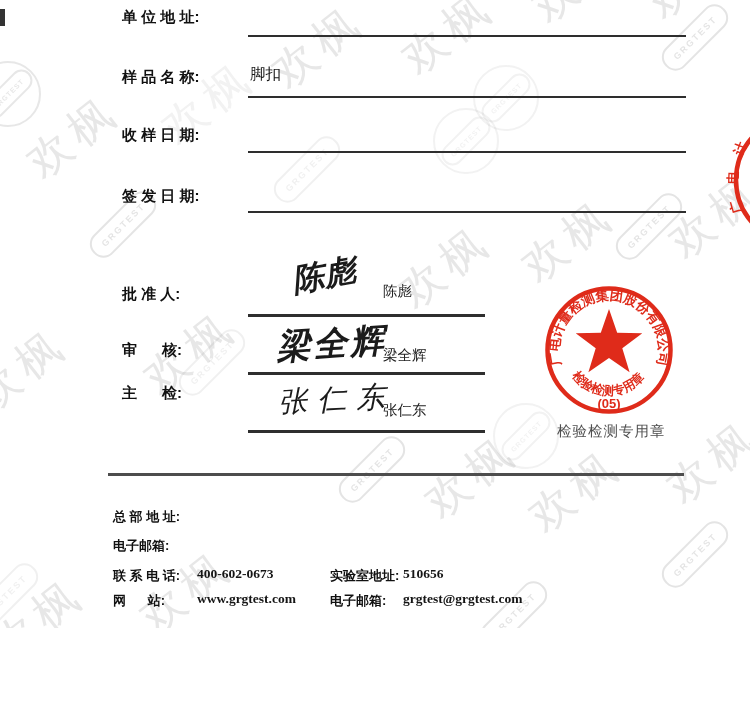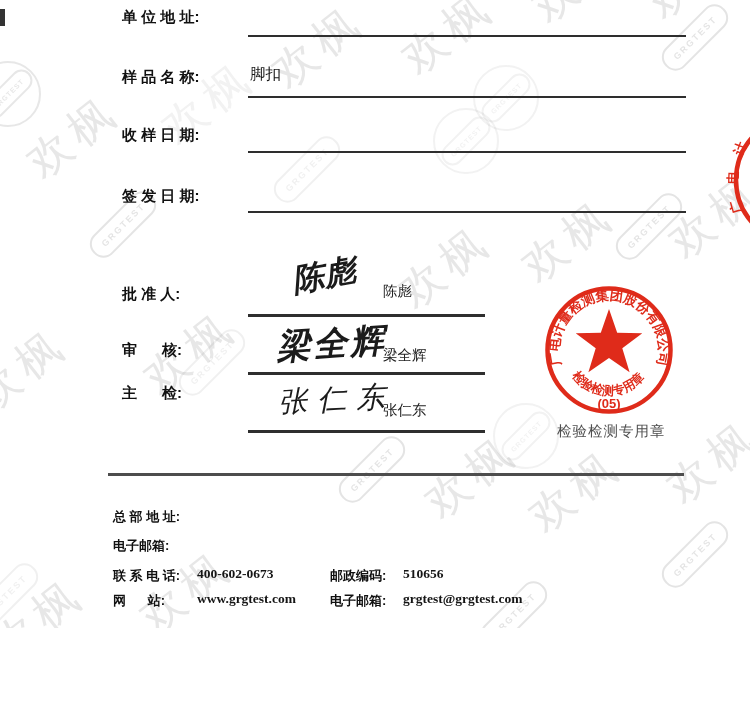--- a/index.html
+++ b/index.html
@@ -96,21 +96,21 @@
   </svg>
 
   <div class="divider" style="left:108px;top:473px;width:576px"></div>
 
   <div class="abs ftlabel" style="left:113px;top:508px">总 部 地 址:</div>
 
   <div class="abs ftlabel" style="left:113px;top:537px">电子邮箱:</div>
 
   <div class="abs ftlabel" style="left:113px;top:567px">联 系 电 话:</div>
   <div class="abs ftvalue" style="left:197px;top:566px">400-602-0673</div>
-  <div class="abs ftlabel" style="left:330px;top:567px">邮政编码:</div>
+  <div class="abs ftlabel" style="left:330px;top:567px">实验室地址:</div>
   <div class="abs ftvalue" style="left:403px;top:566px">510656</div>
 
   <div class="abs ftlabel" style="left:113px;top:592px">网      站:</div>
   <div class="abs ftvalue" style="left:197px;top:591px">www.grgtest.com</div>
   <div class="abs ftlabel" style="left:330px;top:592px">电子邮箱:</div>
   <div class="abs ftvalue" style="left:403px;top:591px">grgtest@grgtest.com</div>
 
 <div class="wm wm-txt" style="left: 526.649px; top: -48.645px;">欢枫</div>
     <div class="wm wm-txt" style="left: 641.649px; top: -52.645px;">欢枫</div>
     <div class="wm wm-txt" style="left: 396.649px; top: 3.35495px;">欢枫</div>

